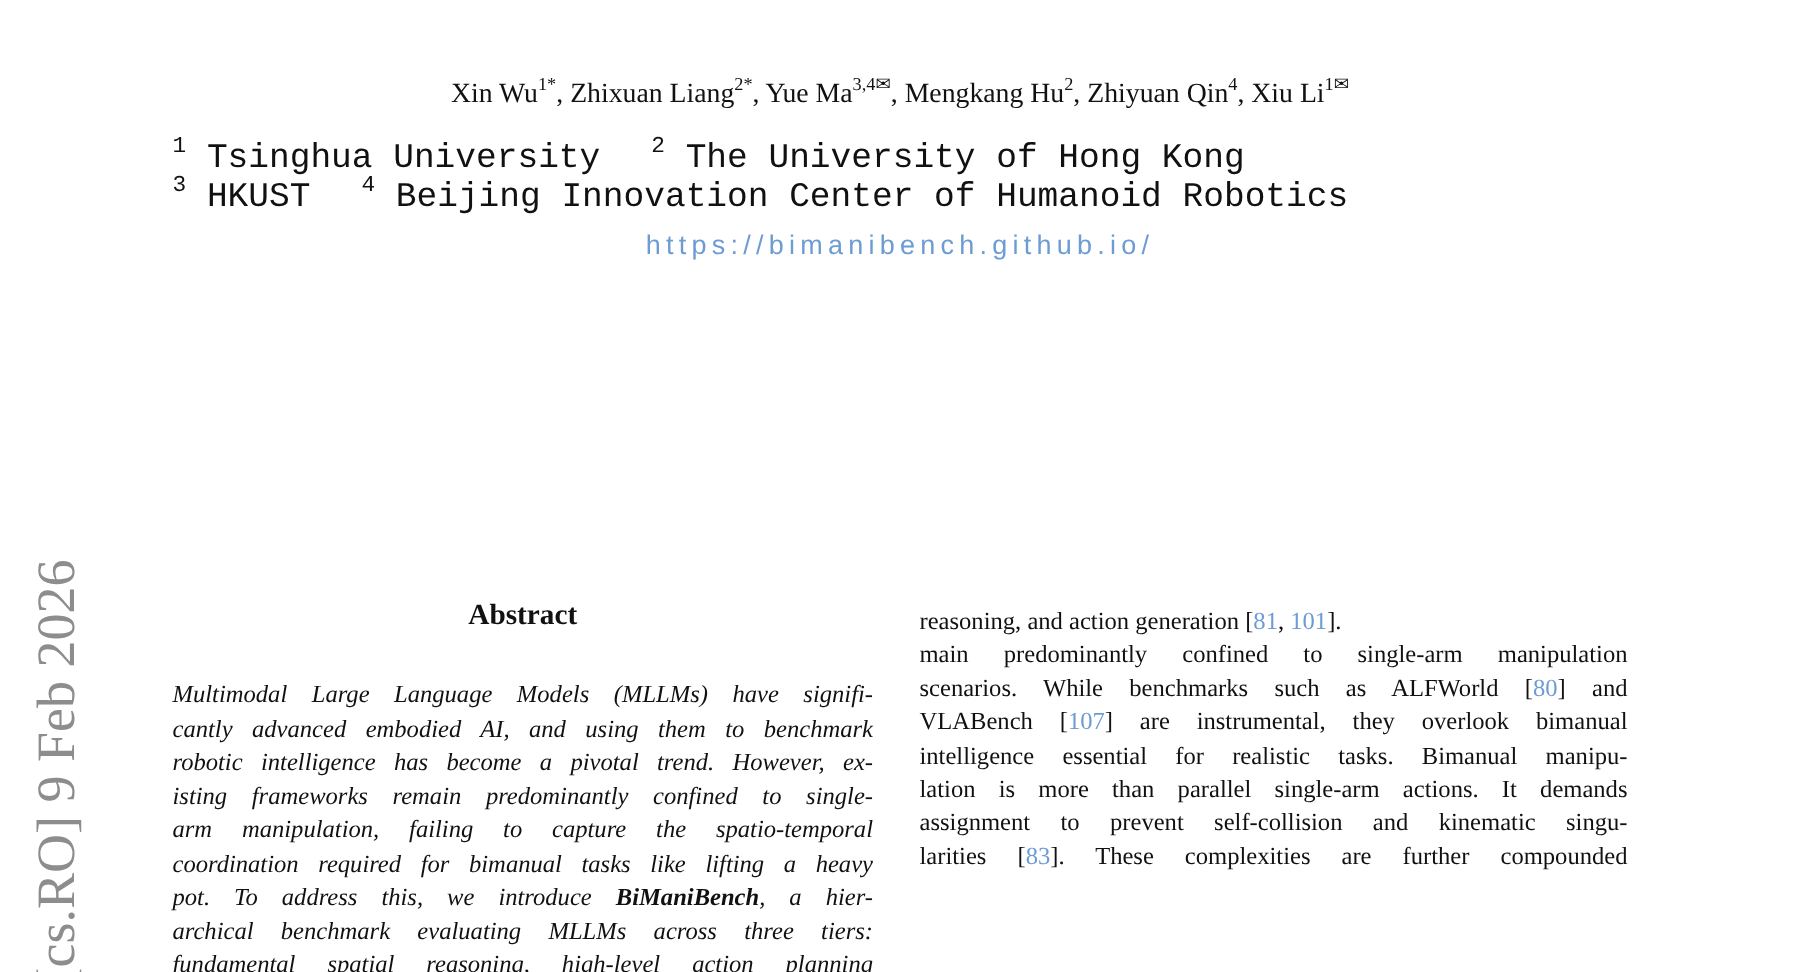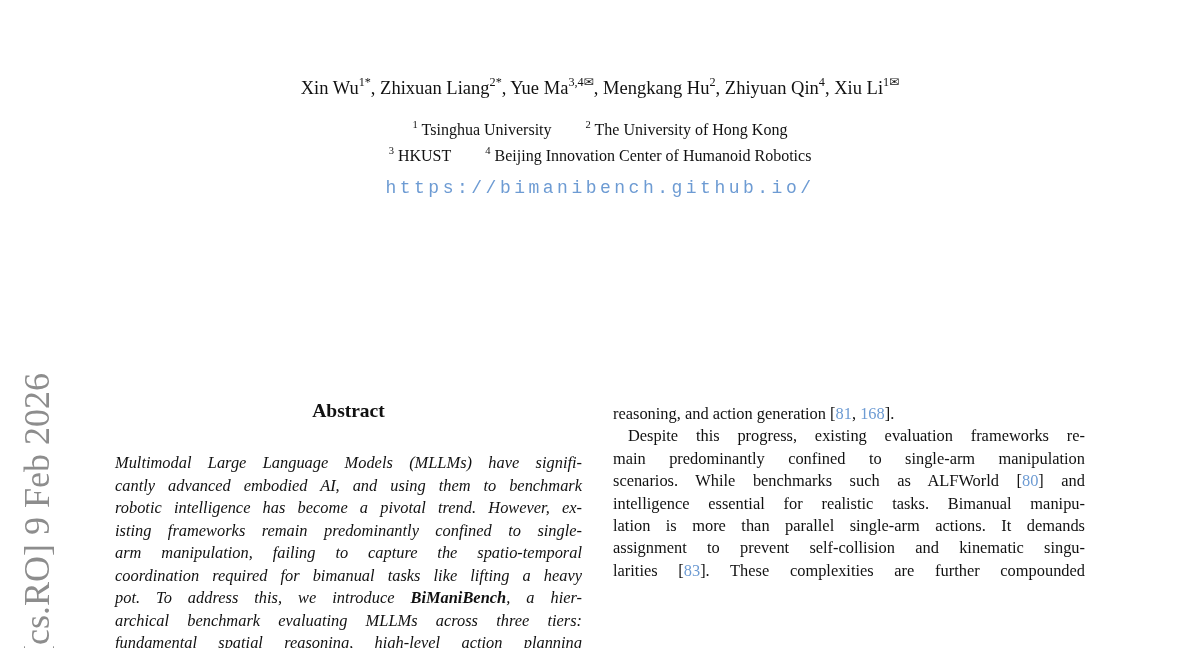--- a/index.html
+++ b/index.html
@@ -28,44 +28,45 @@
     width: 970px;
   }
   .title {
     margin-top: 97px;
     text-align: center;
     font-weight: bold;
     font-size: 24px;
     line-height: 34px;
   }
   .authors {
-    margin-top: 75px;
+    margin-top: 50px;
     text-align: center;
     font-size: 18.5px;
     line-height: 26px;
   }
   sup {
     font-size: 66%;
     line-height: 0;
     position: relative;
     top: -0.1em;
   }
   .affil-row {
-    text-align: center;
-    font-size: 16px;
+    text-align: left;
+    font-size: 23px;
     line-height: 26px;
+    font-family: Liberation Mono, monospace;
   }
   .affil-row.first { margin-top: 16px; }
   .affil-entry.gap { margin-left: 34px; }
   .url-line {
     margin-top: 9px;
     text-align: center;
   }
   .url-line a {
-    font-family: Liberation Mono, monospace;
+    font-family: Liberation Sans, sans-serif;
     font-size: 18px;
     letter-spacing: 3.5px;
     color: var(--link-blue, #6d9bd3);
     text-decoration: none;
   }
   .cols {
     position: absolute;
     top: 391px; left: 115px;
     width: 970px;
     display: flex;
@@ -129,22 +130,22 @@
         <div class="tline"><span>robotic intelligence has become a pivotal trend. However, ex-</span></div>
         <div class="tline"><span>isting frameworks remain predominantly confined to single-</span></div>
         <div class="tline"><span>arm manipulation, failing to capture the spatio-temporal</span></div>
         <div class="tline"><span>coordination required for bimanual tasks like lifting a heavy</span></div>
         <div class="tline"><span>pot. To address this, we introduce </span><span class="bold">BiManiBench</span><span>, a hier-</span></div>
         <div class="tline"><span>archical benchmark evaluating MLLMs across three tiers:</span></div>
         <div class="tline"><span>fundamental spatial reasoning, high-level action planning</span></div>
       </div>
   </div>
   <div class="col-right body-text">
-      <div class="tline end"><span>reasoning, and action generation [</span><span class="cite">81</span><span>, </span><span class="cite">168</span><span>].</span></div>
-      <div class="tline ind"><span>Despite this progress, existing evaluation frameworks re-</span></div>
+      <div class="tline end"><span>reasoning, and action generation [</span><span class="cite">81</span><span>, </span><span class="cite">101</span><span>].</span></div>
       <div class="tline"><span>main predominantly confined to single-arm manipulation</span></div>
       <div class="tline"><span>scenarios. While benchmarks such as ALFWorld [</span><span class="cite">80</span><span>] and</span></div>
+      <div class="tline"><span>VLABench [</span><span class="cite">107</span><span>] are instrumental, they overlook bimanual</span></div>
       <div class="tline"><span>intelligence essential for realistic tasks. Bimanual manipu-</span></div>
       <div class="tline"><span>lation is more than parallel single-arm actions. It demands</span></div>
       <div class="tline"><span>assignment to prevent self-collision and kinematic singu-</span></div>
       <div class="tline"><span>larities [</span><span class="cite">83</span><span>]. These complexities are further compounded</span></div>
     </div>
 </div>
 
 </body></html>

